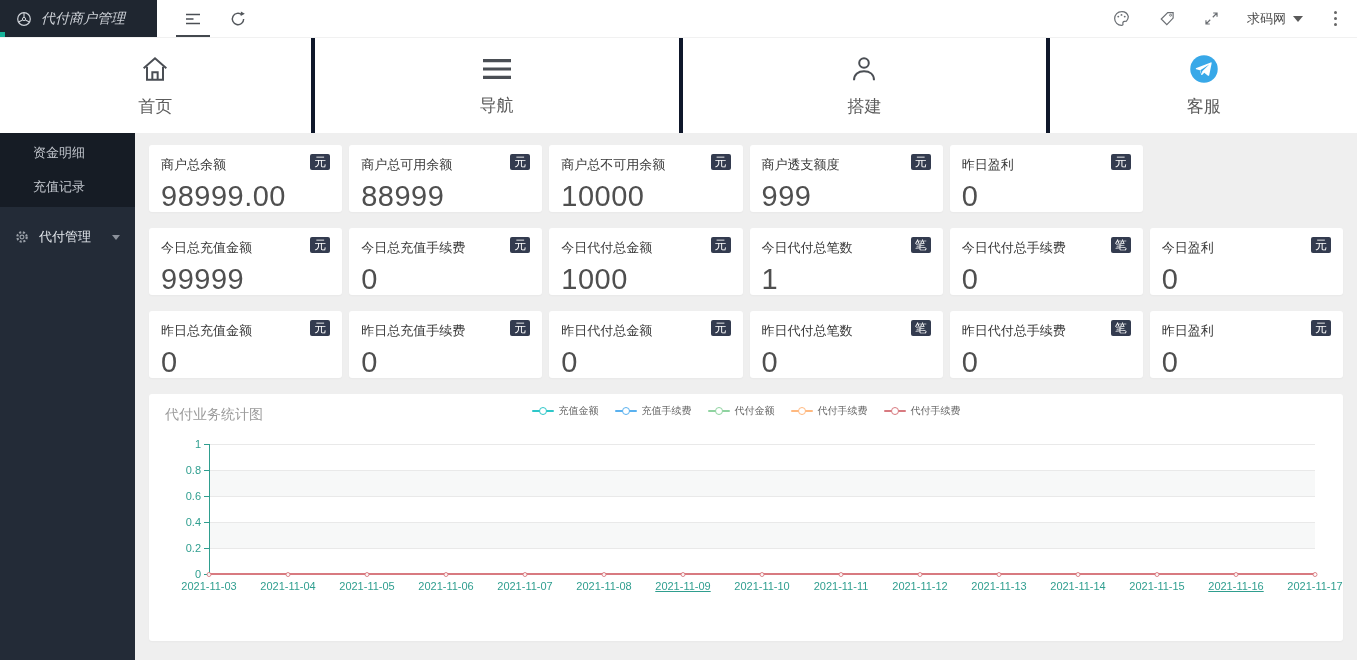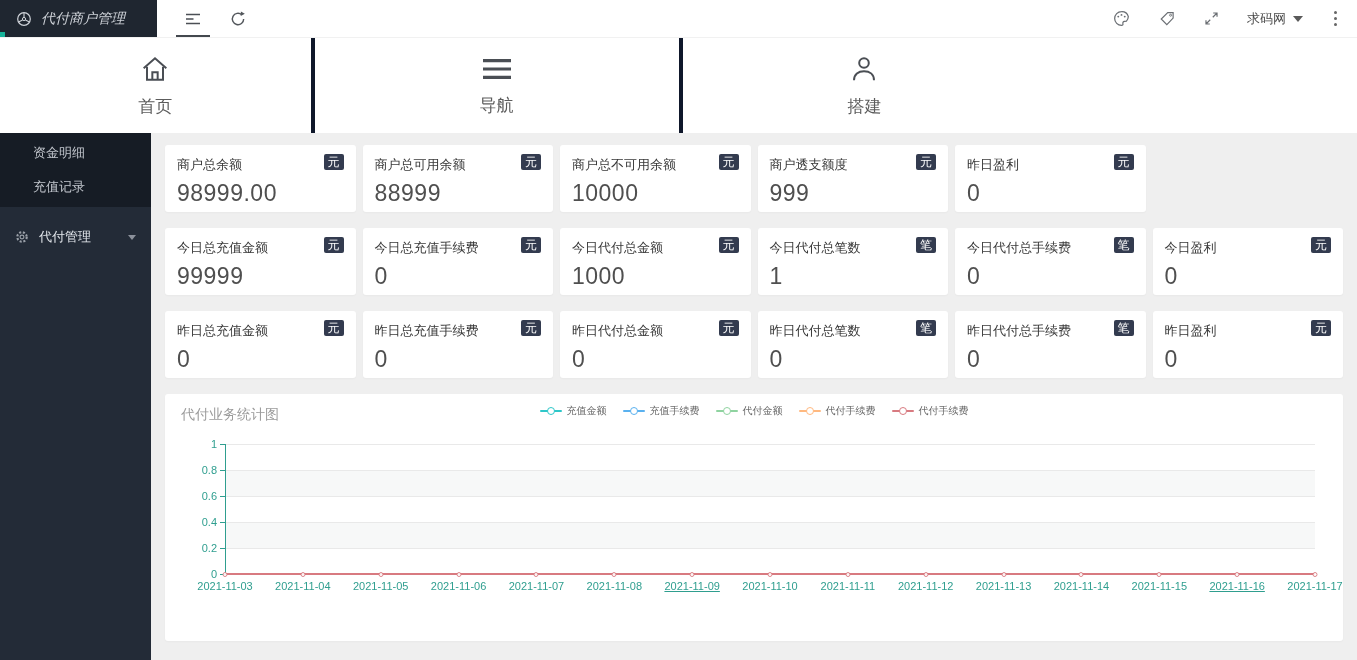--- a/index.html
+++ b/index.html
@@ -25,39 +25,39 @@
 
   
   .navrow { height:95px; display:grid; grid-template-columns:0.845fr 1fr 1fr 0.845fr; background:#fff; }
   .nav-item { display:flex; flex-direction:column; align-items:center; justify-content:center;
     gap:11px; cursor:pointer; border-left:4px solid #0f172a; }
   .nav-item:first-child { border-left:none; }
   .nav-label { font-size:17px; color:#5c5c5c; }
 
   
   .layout { display:flex; height:527px; }
-  .sidebar { width:151px; background:#232b37; flex:0 0 auto; }
+  .sidebar { width:135px; background:#232b37; flex:0 0 auto; }
   .submenu { background:#161c25; padding:3px 0; }
   .submenu-item { height:34px; line-height:34px; padding-left:33px; color:#c2c6cd;
     font-size:13px; cursor:pointer; }
   .menu-item { height:44px; margin-top:8px; display:flex; align-items:center; gap:10px;
     padding:0 15px; color:#e3e7ec; font-size:13px; cursor:pointer; }
   .menu-item .caret-down { margin-left:auto; border-top-color:#8b919b; border-left-width:4px; border-right-width:4px; border-top-width:5px; }
 
   .content { flex:1; background:#efefef; padding:12px 14px; }
 
   
   .stats-row { display:grid; grid-template-columns:repeat(6,1fr); gap:7px; margin-bottom:16px; }
   .stat-card { background:#fff; border-radius:3px; height:67px; padding:9px 12px 10px;
     box-shadow:0 1px 2px rgba(0,0,0,0.03); }
   .stat-top { display:flex; align-items:flex-start; justify-content:space-between; }
   .stat-label { font-size:13px; color:#383838; padding-top:2px; }
   .stat-unit { background:#333b4f; color:#fff; font-size:12px; line-height:16px;
     padding:0 4px; border-radius:2px; }
-  .stat-value { font-size:23px; color:#4f4f4f; margin-top:6px; letter-spacing:0.5px; }
+  .stat-value { font-size:29px; color:#4f4f4f; margin-top:6px; letter-spacing:0.5px; }
 
   
   .chart-card { background:#fff; border-radius:3px; height:247px; position:relative;
     box-shadow:0 1px 2px rgba(0,0,0,0.03);padding-left:15px; }
   .chart-title { position:absolute; left:16px; top:12px; font-size:14px; color:#9b9b9b; }
   .chart-legend { position:absolute; left:0; right:0; top:10px; display:flex;
     justify-content:center; gap:16px; }
   .legend-item { display:flex; align-items:center; gap:5px; font-size:10px; color:#666; cursor:pointer; }
   .legend-marker { position:relative; width:22px; height:10px; display:inline-block; }
   .lg-line { position:absolute; left:0; right:0; top:4px; height:2px; border-radius:1px; display:block; }
@@ -149,20 +149,27 @@
       <path d="M2 4 H22 M2 10 H22 M2 16 H22" stroke="#4a4e54" stroke-width="2.2" fill="none"></path>
     </svg>
     <span class="nav-label">导航</span>
   </div>
   <div class="nav-item">
     <svg width="32" height="30" viewBox="0 0 24 22">
       <circle cx="12" cy="6.5" r="3.6" fill="none" stroke="#4a4e54" stroke-width="1.5"></circle>
       <path d="M4.5 19.5 c0-4.6 3.3-6.8 7.5-6.8 s7.5 2.2 7.5 6.8" fill="none" stroke="#4a4e54" stroke-width="1.5"></path>
     </svg>
     <span class="nav-label">搭建</span>
+  </div>
+  <div class="nav-item">
+    <svg width="30" height="30" viewBox="0 0 24 24">
+      <circle cx="12" cy="12" r="11" fill="#38a8e8"></circle>
+      <path d="M17.4 6.7 L5.9 11.2 c-.6.25-.55.75-.1.9 l2.9.9 1.1 3.5 c.15.4.6.45.85.15 l1.55-1.6 3 2.25 c.4.3.85.1.95-.4 l1.95-9.4 c.12-.6-.35-1-.7-.8 Z M9 13 l7.2-4.6 -5.6 5.3 -.25 2.5 Z" fill="#fff"></path>
+    </svg>
+    <span class="nav-label">客服</span>
   </div>
 </div>
 
 <div class="layout">
   <aside class="sidebar">
     <div class="submenu">
       <div class="submenu-item">资金明细</div>
       <div class="submenu-item">充值记录</div>
     </div>
     <div class="menu-item">

